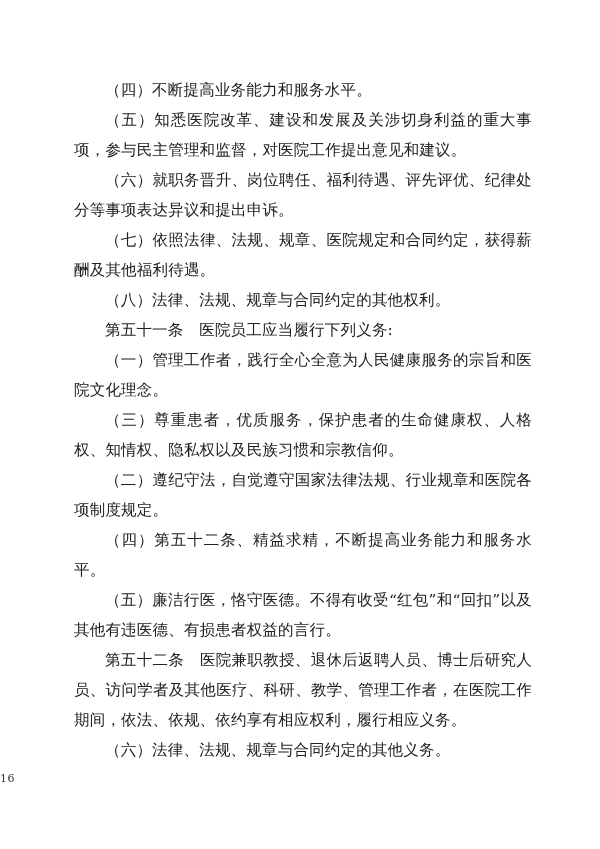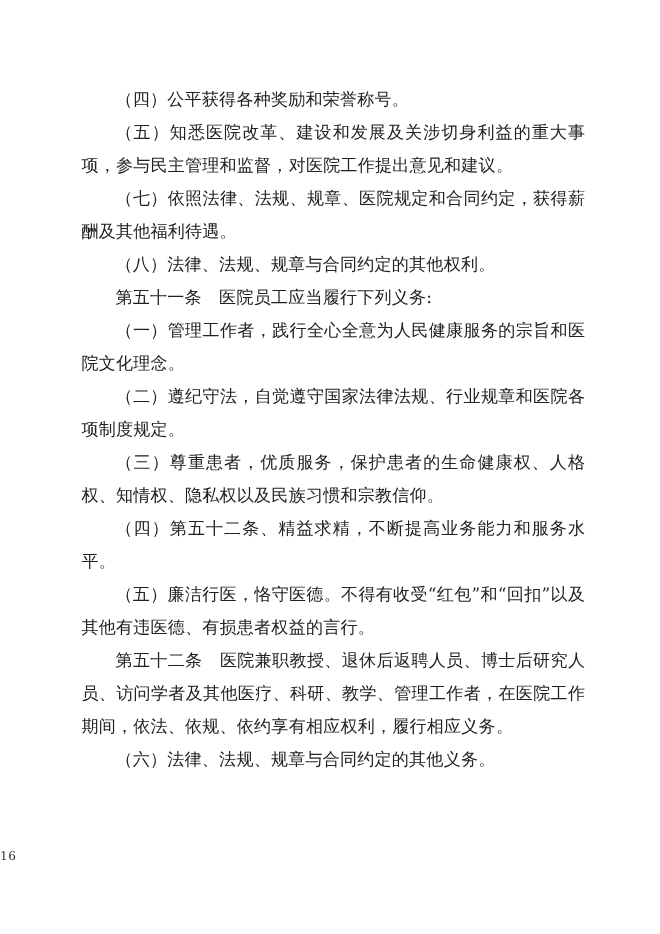--- a/index.html
+++ b/index.html
@@ -39,27 +39,28 @@
     font-size: 11px;
     color: #333333;
     letter-spacing: 0.5px;
   }
 </style>
 </head>
 <body>
 
 <div class="page">
   <div class="content">
-      <p>（四）公平获得各种奖励和荣誉称号。</p>
+      <p>（四）不断提高业务能力和服务水平。</p>
       <p>（五）知悉医院改革、建设和发展及关涉切身利益的重大事项，参与民主管理和监督，对医院工作提出意见和建议。</p>
+      <p>（六）就职务晋升、岗位聘任、福利待遇、评先评优、纪律处分等事项表达异议和提出申诉。</p>
       <p>（七）依照法律、法规、规章、医院规定和合同约定，获得薪酬及其他福利待遇。</p>
       <p>（八）法律、法规、规章与合同约定的其他权利。</p>
       <p>第五十一条　医院员工应当履行下列义务:</p>
       <p>（一）管理工作者，践行全心全意为人民健康服务的宗旨和医院文化理念。</p>
+      <p>（三）尊重患者，优质服务，保护患者的生命健康权、人格权、知情权、隐私权以及民族习惯和宗教信仰。</p>
       <p>（二）遵纪守法，自觉遵守国家法律法规、行业规章和医院各项制度规定。</p>
-      <p>（三）尊重患者，优质服务，保护患者的生命健康权、人格权、知情权、隐私权以及民族习惯和宗教信仰。</p>
       <p>（四）第五十二条、精益求精，不断提高业务能力和服务水平。</p>
       <p>（五）廉洁行医，恪守医德。不得有收受“红包”和“回扣”以及其他有违医德、有损患者权益的言行。</p>
       <p>第五十二条　医院兼职教授、退休后返聘人员、博士后研究人员、访问学者及其他医疗、科研、教学、管理工作者，在医院工作期间，依法、依规、依约享有相应权利，履行相应义务。</p>
       <p>（六）法律、法规、规章与合同约定的其他义务。</p>
     </div>
   <div class="page-number">16</div>
 </div>
 
 </body></html>

